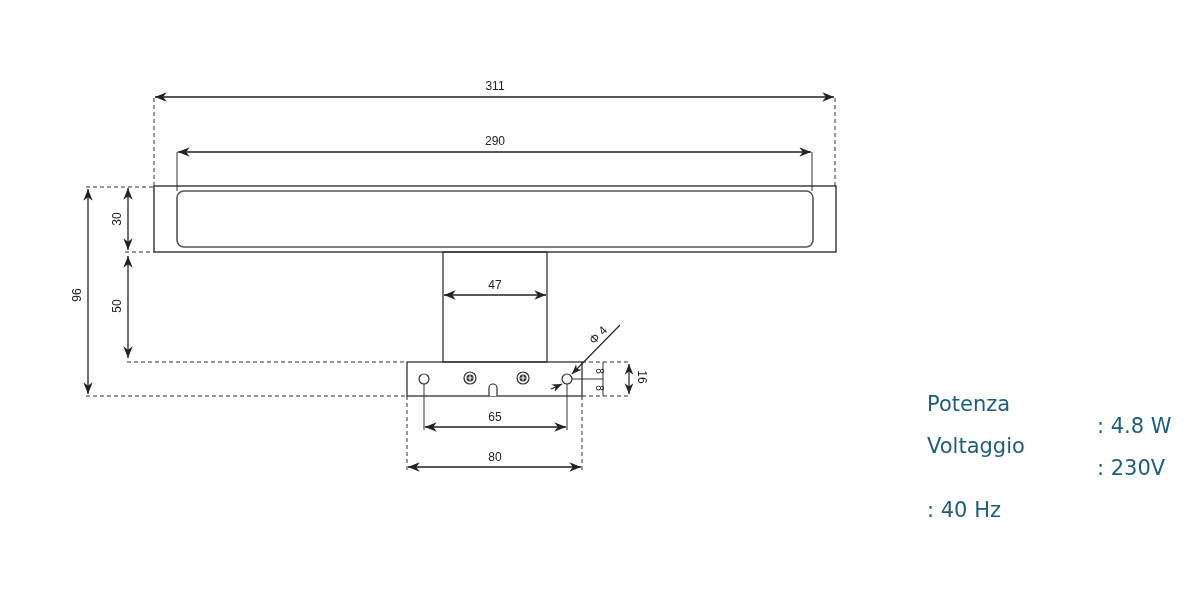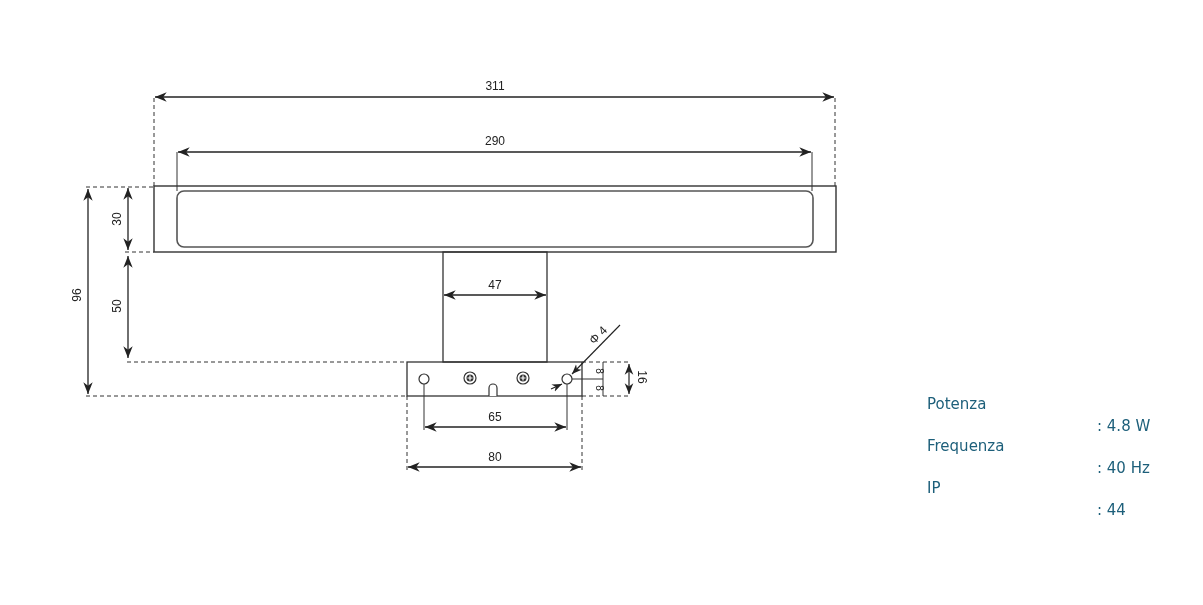--- a/index.html
+++ b/index.html
@@ -25,21 +25,21 @@
       font-family: "Liberation Sans", sans-serif;
       font-size: 12px;
       fill: #222;
     }
     .specs {
       position: absolute;
       left: 927px;
       top: 383px;
       color: #1d5f7a;
       font-family: "DejaVu Sans", sans-serif;
-      font-size: 15px;
+      font-size: 21px;
     }
     .spec-row {
       display: flex;
       height: 42px;
       align-items: center;
     }
     .spec-label {
       width: 170px;
     }
     .spec-value {
@@ -154,20 +154,19 @@
     <text class="dim-text" x="495" y="461" text-anchor="middle">80</text>
   </g>
 </svg>
 
 <div class="specs">
   <div class="spec-row">
     <span class="spec-label">Potenza</span>
     <span class="spec-value">: 4.8 W</span>
   </div>
   <div class="spec-row">
-    <span class="spec-label">Frequenza</span>
-    <span class="spec-value">: 40 Hz</span>
+    <span class="spec-label">Voltaggio</span>
+    <span class="spec-value">: 230V</span>
   </div>
   <div class="spec-row">
-    <span class="spec-label">IP</span>
-    <span class="spec-value">: 44</span>
+    <span class="spec-value">: 40 Hz</span>
   </div>
 </div>
 
 </body></html>

